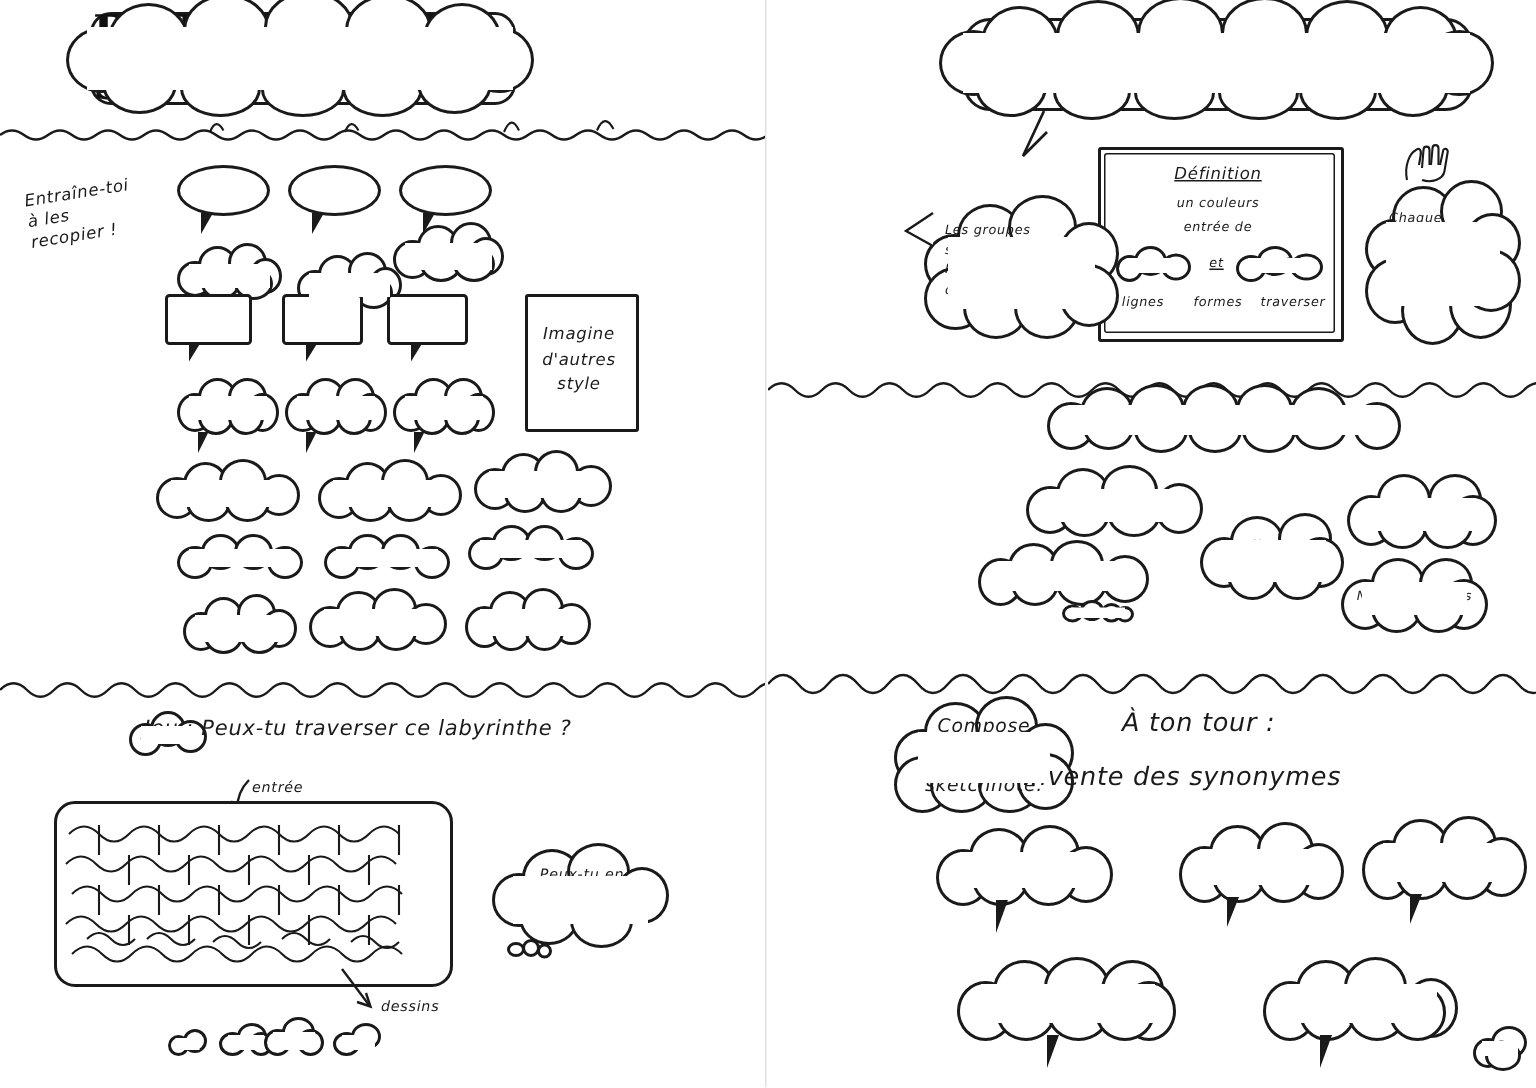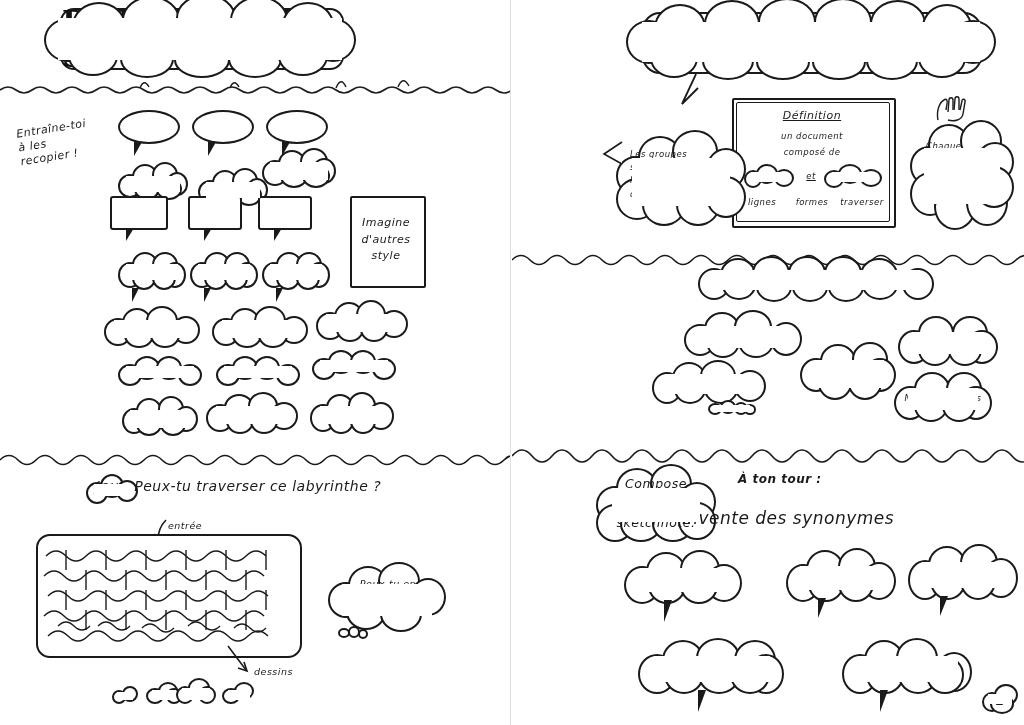--- a/index.html
+++ b/index.html
@@ -359,22 +359,22 @@
     </div>
     <div class="arrow" style="left:164px;top:74px;">
       <svg width="28" height="34" viewBox="0 0 28 34">
         <path d="M20,0 L6,30 L22,14" fill="#fff" stroke="#1a1a1a" stroke-width="1.8"></path>
       </svg>
     </div>
 
     <div class="note-card" style="left:220px;top:98px;width:160px;height:126px;"></div>
     <div class="note-card" style="left:224px;top:102px;width:152px;height:118px;border-width:1px;"></div>
     <div class="label hand ink center-text" style="left:232px;top:108px;width:136px;height:16px;font-size:11px;text-decoration:underline;">Définition</div>
-    <div class="label hand ink xs center-text" style="left:232px;top:130px;width:136px;height:12px;">un document</div>
-    <div class="label hand ink xs center-text" style="left:232px;top:146px;width:136px;height:12px;">composé de</div>
+    <div class="label hand ink xs center-text" style="left:232px;top:130px;width:136px;height:12px;">un couleurs</div>
+    <div class="label hand ink xs center-text" style="left:232px;top:146px;width:136px;height:12px;">entrée de</div>
 
     <div class="cloud" style="left:232px;top:164px;width:50px;height:24px;">
       <div class="lobe" style="left:0px;top:6px;width:18px;height:18px;"></div>
       <div class="lobe" style="left:12px;top:0px;width:22px;height:20px;"></div>
       <div class="lobe" style="left:30px;top:5px;width:20px;height:18px;"></div>
       <div class="mask" style="left:7px;top:8px;width:36px;height:10px;"></div>
     </div>
     <div class="label hand ink xs center-text" style="left:232px;top:170px;width:50px;height:12px;">mots</div>
 
     <div class="label hand ink xs center-text" style="left:288px;top:170px;width:22px;height:12px;text-decoration:underline;">et</div>
@@ -536,21 +536,21 @@
       <div class="lobe" style="left:0px;top:40px;width:38px;height:38px;"></div>
       <div class="lobe" style="left:24px;top:42px;width:42px;height:36px;"></div>
       <div class="lobe" style="left:56px;top:42px;width:42px;height:36px;"></div>
       <div class="lobe" style="left:82px;top:38px;width:38px;height:38px;"></div>
       <div class="mask" style="left:16px;top:24px;width:88px;height:34px;"></div>
     </div>
     <div class="label hand ink center-text" style="left:96px;top:476px;width:96px;height:54px;white-space:pre-line;line-height:1.55;font-size:12.5px;">Compose
 une
 sketchnote.</div>
 
-    <div class="label hand ink lg" style="left:226px;top:472px;font-size:12px;font-weight:bold;">À ton tour :</div>
+    <div class="label hand ink lg" style="left:236px;top:472px;font-size:17px;">À ton tour :</div>
     <div class="label hand ink lg" style="left:170px;top:508px;font-size:17px;">invente des synonymes</div>
 
     <div class="cloud" style="left:112px;top:552px;width:118px;height:52px;">
       <div class="lobe" style="left:0px;top:14px;width:36px;height:38px;"></div>
       <div class="lobe" style="left:22px;top:0px;width:40px;height:38px;"></div>
       <div class="lobe" style="left:56px;top:-2px;width:40px;height:38px;"></div>
       <div class="lobe" style="left:82px;top:12px;width:36px;height:38px;"></div>
       <div class="lobe" style="left:24px;top:16px;width:38px;height:36px;"></div>
       <div class="lobe" style="left:56px;top:16px;width:38px;height:36px;"></div>
       <div class="mask" style="left:16px;top:16px;width:88px;height:24px;"></div>

